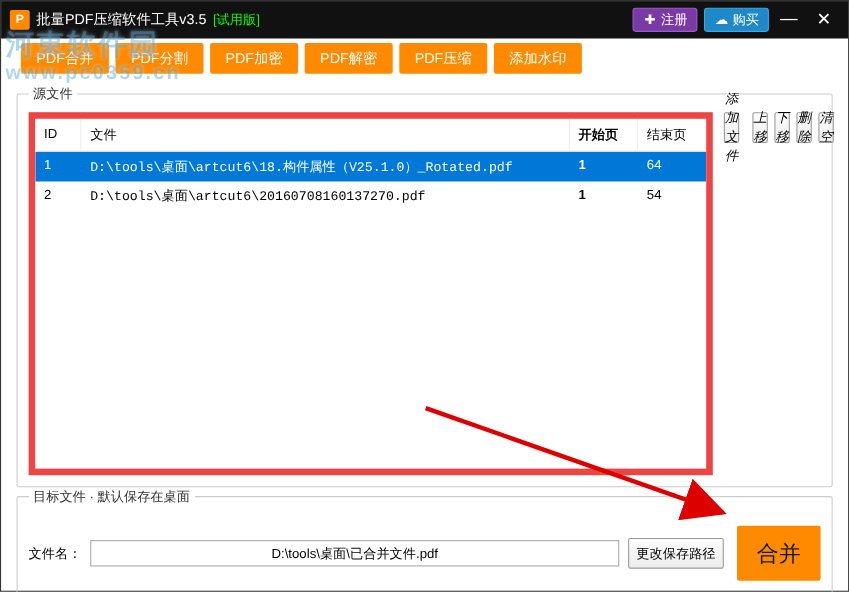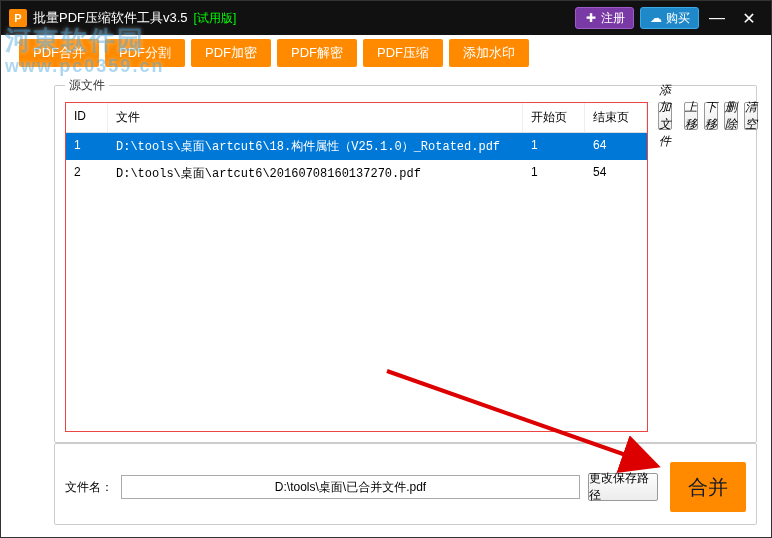--- a/index.html
+++ b/index.html
@@ -11,41 +11,41 @@
 .titlebar .trial { color: #0f0; margin-left: 6px; font-size: 12px; }
 .titlebar .spacer { flex: 1; }
 .titlebar .hbtn { height: 22px; padding: 0 8px; margin-left: 6px; border-radius: 3px; display: flex; align-items: center; font-size: 12px; cursor: pointer; }
 .titlebar .reg { background: #7a3aa6; border: 1px solid #9c5bc9; }
 .titlebar .buy { background: #1e88c8; border: 1px solid #3ba8e8; }
 .titlebar .hbtn .icn { width: 14px; height: 14px; margin-right: 3px; display: flex; align-items: center; justify-content: center; }
 .titlebar .winbtn { width: 28px; height: 28px; display: flex; align-items: center; justify-content: center; color: #fff; font-size: 16px; cursor: pointer; margin-left: 4px; }
 .tabbar { height: 36px; padding: 0 8px 0 18px; display: flex; gap: 6px; align-items: center; }
 .tab { padding: 5px 14px; background: #ff8a00; color: #fff; font-size: 13px; border-radius: 2px; cursor: pointer; }
 .content { padding: 6px 14px 12px 14px; }
-fieldset { border: 1px solid #ccc; border-radius: 2px; margin-left: 39px; }
+fieldset { border: 1px solid #ccc; border-radius: 2px; }
 legend { font-size: 12px; padding: 0 4px; color: #333; margin-left: 10px; }
 .srcbox { padding: 8px 10px 10px 10px; height: 348px; display: flex; gap: 10px; }
-.tablewrap { flex: 1; border: 1px solid #ef4444; background: #fff; display: flex; flex-direction: column; overflow: hidden; }
+.tablewrap { flex: 1; border: 6px solid #ef4444; background: #fff; display: flex; flex-direction: column; overflow: hidden; }
 .thead { display: flex; background: #fff; border-bottom: 1px solid #ddd; font-size: 12px; }
 .thead > div { padding: 6px 8px; border-right: 1px solid #eee; }
 .col-id { width: 42px; }
 .col-file { flex: 1; font-family: Liberation Mono, monospace; }
-.col-start { width: 62px; }
+.col-start { width: 62px; font-weight: bold; }
 .col-end { width: 62px; }
 .tbody { flex: 1; font-size: 12px; overflow: auto; }
 .row { display: flex; }
 .row > div { padding: 5px 8px; white-space: nowrap; overflow: hidden; }
 .row.selected { background: #0078d7; color: #fff; }
 .sidebtns { width: 88px; display: flex; flex-direction: row; gap: 6px; font-style: italic; }
 .sidebtns .gap { height: 78px; }
 .btn { height: 28px; background: linear-gradient(#fdfdfd,#ececec); border: 1px solid #999; border-radius: 2px; font-size: 12px; cursor: pointer; display: flex; align-items: center; justify-content: center; }
 .destbox { margin-top: 8px; padding: 10px 10px 12px 10px; display: flex; align-items: center; gap: 8px; }
 .destbox .lbl { font-size: 12px; font-family: Liberation Serif, serif; }
 .destbox .inp { flex: 1; height: 24px; border: 1px solid #aaa; padding: 0 22px; font-size: 12px; text-align: center; }
-.destbox .chbtn { width: 70px; }
+.destbox .chbtn { width: 87px; }
 .mergebtn { width: 76px; height: 50px; background: #ff8a00; color: #0f172a; font-size: 20px; display: flex; align-items: center; justify-content: center; border-radius: 2px; cursor: pointer; margin-left: 4px; }
 .watermark { position: absolute; top: 22px; left: 4px; font-size: 26px; font-weight: bold; color: rgba(60,160,220,0.42); letter-spacing: 2px; pointer-events: none; z-index: 50; text-shadow: 0 0 4px rgba(255,255,255,0.4); }
 .watermark .url { display: block; font-size: 18px; letter-spacing: 2px; margin-top: -2px; }
 .arrow { position: absolute; bottom: 56px; right: 94px; width: 300px; height: 120px; pointer-events: none; z-index: 40; }
 </style>
 </head>
 <body>
 
 <div class="window">
 
@@ -111,20 +111,21 @@
           <div class="gap"></div>
           <div class="btn">上移</div>
           <div class="btn">下移</div>
           <div class="btn">删除</div>
           <div class="btn">清空</div>
         </div>
       </div>
     </fieldset>
 
     <fieldset>
+      <legend>目标文件  ·  默认保存在桌面</legend>
       <div class="destbox">
         <span class="lbl">文件名：</span>
         <input class="inp" value="D:\tools\桌面\已合并文件.pdf" style="">
         <div class="btn chbtn">更改保存路径</div>
         <div class="mergebtn">合并</div>
       </div>
     </fieldset>
   </div>
 
   <svg class="arrow" viewBox="0 0 300 120">

